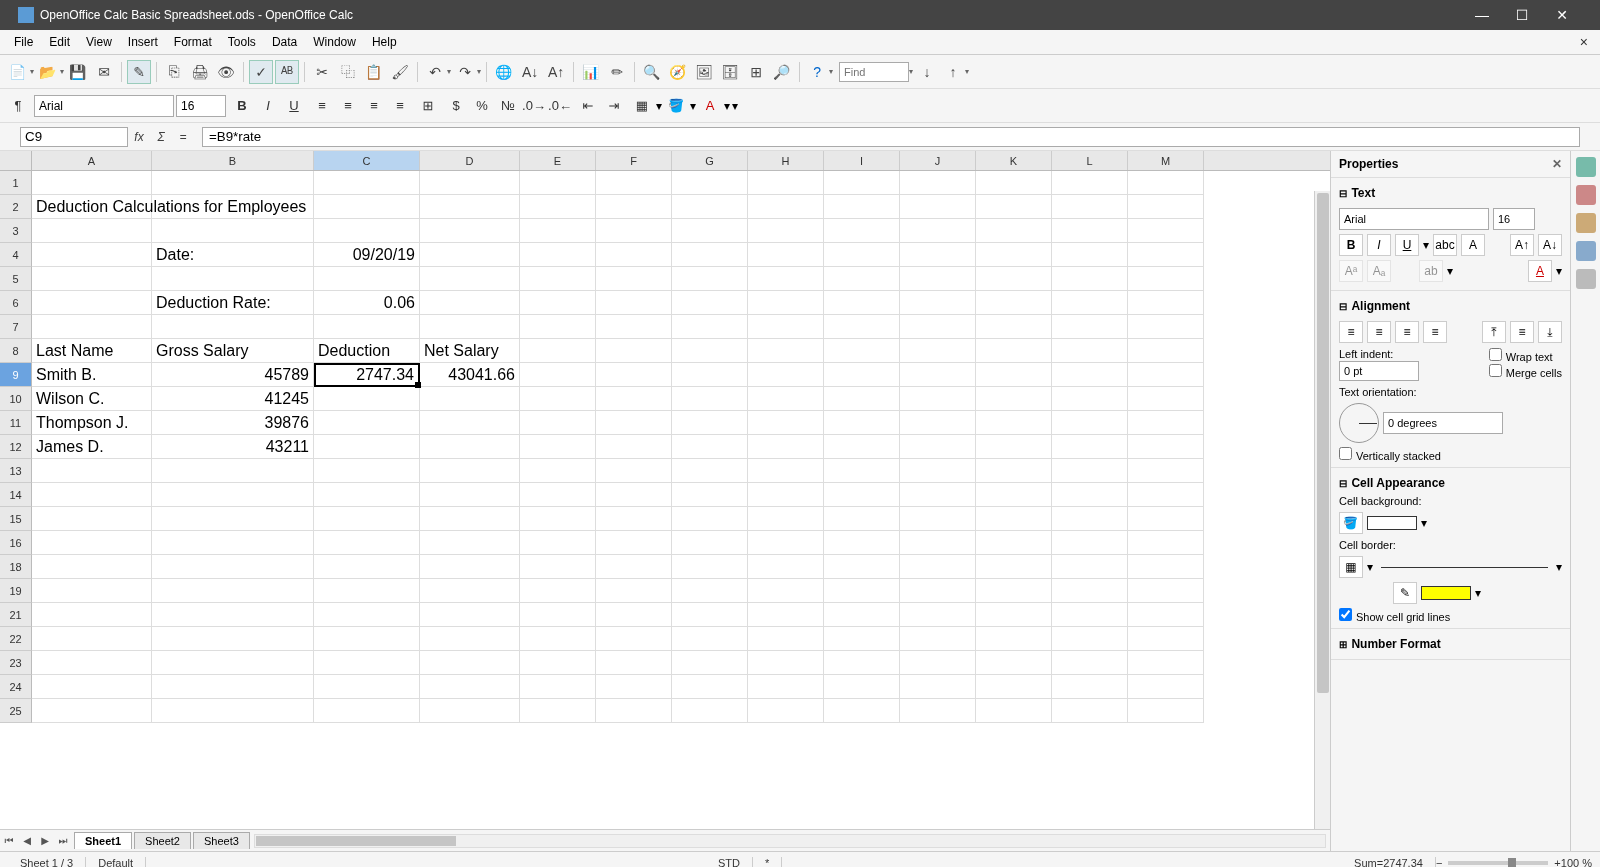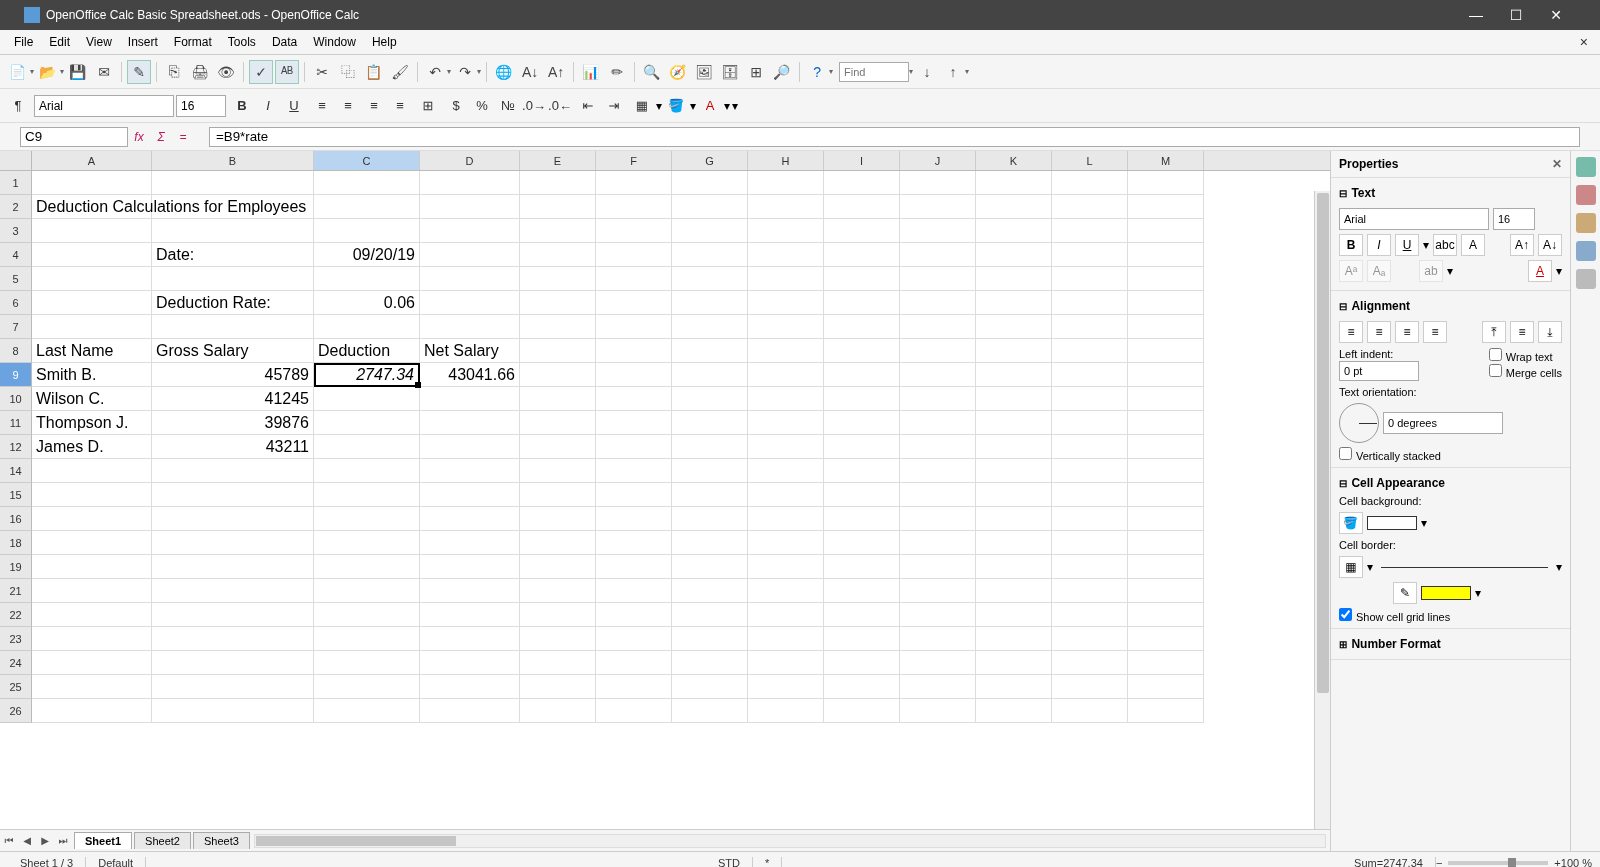--- a/index.html
+++ b/index.html
@@ -1,18 +1,18 @@
 <!DOCTYPE html>
 <html><head>
 <meta charset="utf-8">
 <style>
 * { box-sizing: border-box; margin: 0; padding: 0; font-family: Arial, sans-serif; }
 body { background: #f0f0f0; overflow: hidden; width: 1600px; height: 867px; }
 
-.titlebar { background: #444; color: #fff; height: 30px; display: flex; align-items: center; padding: 0 24px; font-size: 12px; }
+.titlebar { background: #444; color: #fff; height: 30px; display: flex; align-items: center; padding: 0 18px; font-size: 12px; }
 .titlebar .icon { width: 16px; height: 16px; background: #5b9bd5; margin-right: 6px; }
 .titlebar .spacer { flex: 1; }
 .titlebar .winbtn { width: 40px; height: 30px; display: flex; align-items: center; justify-content: center; color: #fff; font-size: 14px; }
 
 .menubar { background: #f5f5f5; height: 24px; display: flex; align-items: center; padding: 12px 6px; border-bottom: 1px solid #ccc; font-size: 12px; }
 .menubar .menu-item { padding: 2px 8px; cursor: pointer; }
 .menubar .closex { margin-left: auto; padding: 0 6px; font-size: 14px; color: #333; }
 
 .toolbar { background: #f5f5f5; height: 34px; display: flex; align-items: center; padding: 0 6px; border-bottom: 1px solid #ddd; gap: 2px; }
 .toolbar .tbtn { width: 24px; height: 24px; display: flex; align-items: center; justify-content: center; border: 1px solid transparent; font-size: 14px; color: #444; }
@@ -22,40 +22,40 @@
 .toolbar .find { width: 70px; height: 20px; border: 1px solid #aaa; font-size: 11px; padding: 0 4px; margin-left: 4px; }
 
 .fmtbar { background: #f5f5f5; height: 34px; display: flex; align-items: center; padding: 0 6px; border-bottom: 1px solid #ddd; gap: 2px; font-size: 12px; }
 .fmtbar select, .fmtbar .combo { height: 22px; border: 1px solid #aaa; background: #fff; font-size: 12px; padding: 0 4px; }
 .fmtbar .font-name { width: 140px; }
 .fmtbar .font-size { width: 50px; }
 .fmtbar .fbtn { width: 24px; height: 24px; display: flex; align-items: center; justify-content: center; font-size: 13px; color: #333; }
 
 .formulabar { background: #f5f5f5; height: 28px; display: flex; align-items: center; padding: 0 20px; border-bottom: 1px solid #ddd; font-size: 12px; }
 .formulabar .cellref { width: 108px; height: 20px; border: 1px solid #aaa; background: #fff; padding: 0 4px; }
-.formulabar .fxbtn { width: 22px; height: 20px; display: flex; align-items: center; justify-content: center; font-style: italic; color: #be185d; }
-.formulabar .finput { flex: 1; height: 20px; border: 1px solid #aaa; background: #fff; padding: 0 6px; margin-left: 15px; }
+.formulabar .fxbtn { width: 22px; height: 20px; display: flex; align-items: center; justify-content: center; font-style: italic; color: #404040; }
+.formulabar .finput { flex: 1; height: 20px; border: 1px solid #aaa; background: #fff; padding: 0 6px; margin-left: 8px; }
 
 .workarea { display: flex; height: 700px; }
 
 .sheetarea { flex: 1; display: flex; flex-direction: column; background: #fff; position: relative; }
 
 .colheaders { display: flex; height: 20px; background: #e8e8e8; border-bottom: 1px solid #bbb; }
 .corner { width: 32px; background: #e8e8e8; border-right: 1px solid #bbb; }
 .colh { border-right: 1px solid #ccc; text-align: center; font-size: 11px; color: #333; line-height: 20px; }
 .colh.sel { background: #b8d4f0; }
 
 .gridwrap { flex: 1; overflow: hidden; position: relative; }
 .grid { display: flex; flex-direction: column; }
 .row { display: flex; height: 24px; }
 .rowh { width: 32px; background: #e8e8e8; border-right: 1px solid #bbb; border-bottom: 1px solid #ccc; text-align: center; font-size: 11px; line-height: 24px; color: #333; }
 .rowh.sel { background: #6ba3e0; color: #fff; }
 .cell { border-right: 1px solid #ddd; border-bottom: 1px solid #ddd; font-size: 16px; padding: 2px 4px; display: flex; align-items: center; white-space: nowrap; overflow: visible; }
 .cell.num { justify-content: flex-end; }
-.cell.selcell { border: 2px solid #000; position: relative; font-style: italic; }
+.cell.selcell { border: 2px solid #000; position: relative; }
 .cell.selcell::after { content:""; position:absolute; right:-3px; bottom:-3px; width:6px; height:6px; background:#000; }
 
 .vscroll { position: absolute; right: 0; top: 20px; bottom: 0; width: 16px; background: #f0f0f0; border-left: 1px solid #ccc; }
 .vscroll .thumb { width: 12px; height: 500px; background: #c5c5c5; margin: 2px auto; border-radius: 2px; }
 
 .tabstrip { height: 22px; background: #f5f5f5; border-top: 1px solid #ccc; display: flex; align-items: center; font-size: 11px; }
 .tabstrip .navb { width: 18px; height: 18px; display: flex; align-items:center; justify-content:center; color:#555; font-size:10px; }
 .tabstrip .tab { padding: 2px 10px; border: 1px solid #aaa; background: #e8e8e8; margin-left: 2px; border-bottom: none; }
 .tabstrip .tab.active { background: #fff; font-weight: bold; }
 .tabstrip .hscroll { flex:1; height: 14px; background:#f0f0f0; margin: 0 4px; border:1px solid #ddd; position:relative; }
@@ -420,20 +420,36 @@
             <div class="cell wF"></div>
             <div class="cell wG"></div>
             <div class="cell wH"></div>
             <div class="cell wI"></div>
             <div class="cell wJ"></div>
             <div class="cell wK"></div>
             <div class="cell wL"></div>
             <div class="cell wM"></div>
           </div>
           <div class="row">
+            <div class="rowh">13</div>
+            <div class="cell wA"></div>
+            <div class="cell wB"></div>
+            <div class="cell wC"></div>
+            <div class="cell wD"></div>
+            <div class="cell wE"></div>
+            <div class="cell wF"></div>
+            <div class="cell wG"></div>
+            <div class="cell wH"></div>
+            <div class="cell wI"></div>
+            <div class="cell wJ"></div>
+            <div class="cell wK"></div>
+            <div class="cell wL"></div>
+            <div class="cell wM"></div>
+          </div>
+          <div class="row">
             <div class="rowh">14</div>
             <div class="cell wA"></div>
             <div class="cell wB"></div>
             <div class="cell wC"></div>
             <div class="cell wD"></div>
             <div class="cell wE"></div>
             <div class="cell wF"></div>
             <div class="cell wG"></div>
             <div class="cell wH"></div>
             <div class="cell wI"></div>
@@ -565,36 +581,20 @@
             <div class="cell wG"></div>
             <div class="cell wH"></div>
             <div class="cell wI"></div>
             <div class="cell wJ"></div>
             <div class="cell wK"></div>
             <div class="cell wL"></div>
             <div class="cell wM"></div>
           </div>
           <div class="row">
             <div class="rowh">25</div>
-            <div class="cell wA"></div>
-            <div class="cell wB"></div>
-            <div class="cell wC"></div>
-            <div class="cell wD"></div>
-            <div class="cell wE"></div>
-            <div class="cell wF"></div>
-            <div class="cell wG"></div>
-            <div class="cell wH"></div>
-            <div class="cell wI"></div>
-            <div class="cell wJ"></div>
-            <div class="cell wK"></div>
-            <div class="cell wL"></div>
-            <div class="cell wM"></div>
-          </div>
-          <div class="row">
-            <div class="rowh">26</div>
             <div class="cell wA"></div>
             <div class="cell wB"></div>
             <div class="cell wC"></div>
             <div class="cell wD"></div>
             <div class="cell wE"></div>
             <div class="cell wF"></div>
             <div class="cell wG"></div>
             <div class="cell wH"></div>
             <div class="cell wI"></div>
             <div class="cell wJ"></div>

